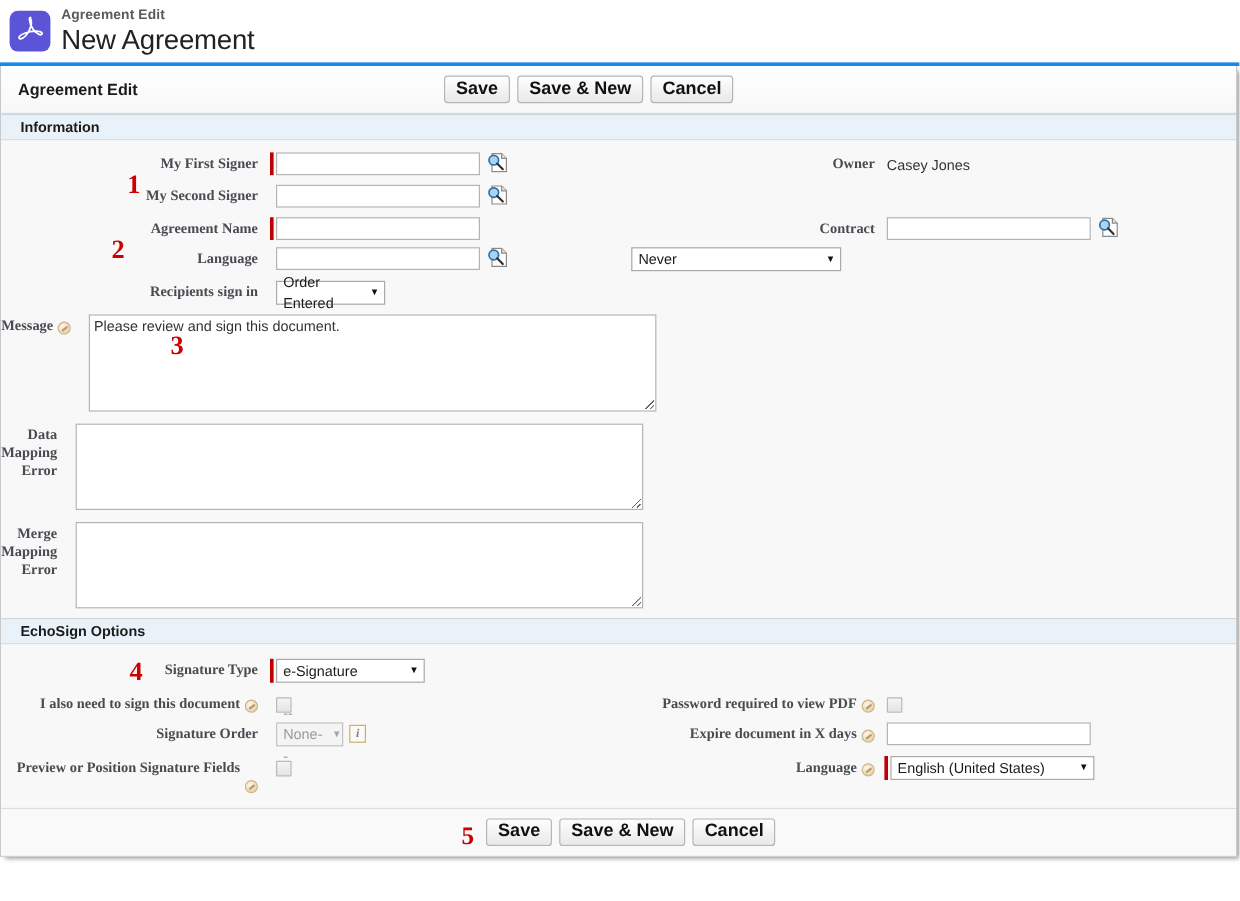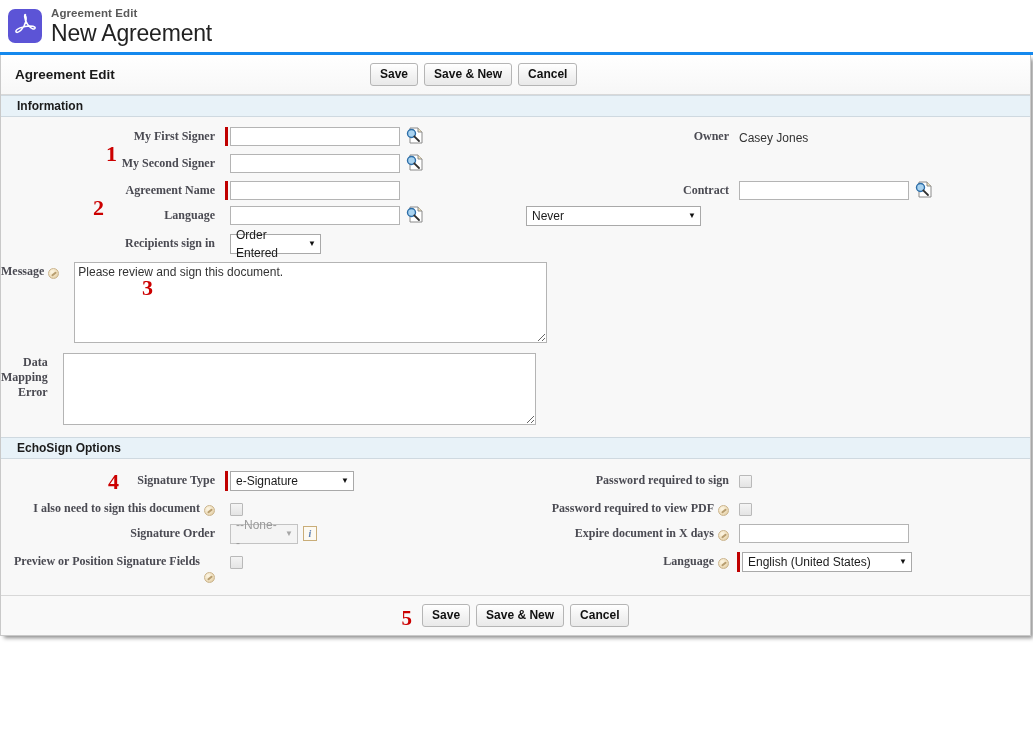--- a/index.html
+++ b/index.html
@@ -69,21 +69,21 @@
   }
   .action-bar .pbtitle {
     font-size: 13.5px;
     font-weight: bold;
     color: #1a1a1a;
     width: 355px;
   }
   .btn-row { display: flex; gap: 6px; align-items: center; }
   .sf-btn {
     font-family: "Liberation Sans", sans-serif;
-    font-size: 12px;
+    font-size: 15px;
     font-weight: bold;
     color: #111111;
     background: linear-gradient(to bottom,#ffffff 0%,#f2f2f2 55%,#e9e9e9 100%);
     border: 1px solid #b5b5b5;
     border-radius: 3px;
     padding: 3px 9px 4px 9px;
     line-height: 14px;
     cursor: pointer;
   }
   .step-num {
@@ -437,20 +437,29 @@
     <div class="form-row" style="margin-bottom:8px;">
       <div class="col col-left">
         <div class="fld-label lbl-w-left">Data Mapping Error</div>
         <div class="fld-ctl">
           <span class="reqmark" style="height:19px; background:transparent;"></span>
           <textarea class="sf-area" style="width: 473px; height: 72px;"></textarea>
         </div>
       </div>
     </div>
 
+    <div class="form-row" style="margin-bottom:4px;">
+      <div class="col col-left">
+        <div class="fld-label lbl-w-left">Merge Mapping Error</div>
+        <div class="fld-ctl">
+          <span class="reqmark" style="height:19px; background:transparent;"></span>
+          <textarea class="sf-area" style="width: 473px; height: 72px;"></textarea>
+        </div>
+      </div>
+    </div>
 
   </div>
 
   <div class="section-band">
     <span class="label">EchoSign Options</span>
   </div>
 
   <div class="form-body" style="padding-top:10px; padding-bottom:12px;">
 
     <span class="num-mark" style="left:107px; top:12px;">4</span>
@@ -459,26 +468,20 @@
       <div class="col col-left">
         <div class="fld-label lbl-w-left">Signature Type</div>
         <div class="fld-ctl">
           <span class="reqmark" style="height:20px;"></span>
           <div class="fake-select" style="width:124px;">
             <span>e-Signature</span>
             <span class="caret">▼</span>
           </div>
         </div>
       </div>
-      <div class="col col-right">
-        <div class="fld-label lbl-w-right">Password required to sign</div>
-        <div class="fld-ctl">
-          <span class="sf-checkbox"></span>
-        </div>
-      </div>
     </div>
 
     <div class="form-row" style="margin-bottom:6px;">
       <div class="col col-left">
         <div class="fld-label lbl-w-left">
           <span>I also need to sign this document</span>
           <span class="help-icon"></span>
         </div>
         <div class="fld-ctl">
           <span class="reqmark" style="height:13px; background:transparent;"></span>
@@ -494,21 +497,21 @@
           <span class="sf-checkbox"></span>
         </div>
       </div>
     </div>
 
     <div class="form-row" style="margin-bottom:6px;">
       <div class="col col-left">
         <div class="fld-label lbl-w-left">Signature Order</div>
         <div class="fld-ctl">
           <span class="reqmark" style="height:20px; background:transparent;"></span>
-          <div class="fake-select disabled" style="width:68px;">
+          <div class="fake-select disabled" style="width:56px;">
             <span>--None--</span>
             <span class="caret">▼</span>
           </div>
           <span class="info-icon">i</span>
         </div>
       </div>
       <div class="col col-right">
         <div class="fld-label lbl-w-right">
           <span>Expire document in X days</span>
           <span class="help-icon"></span>

